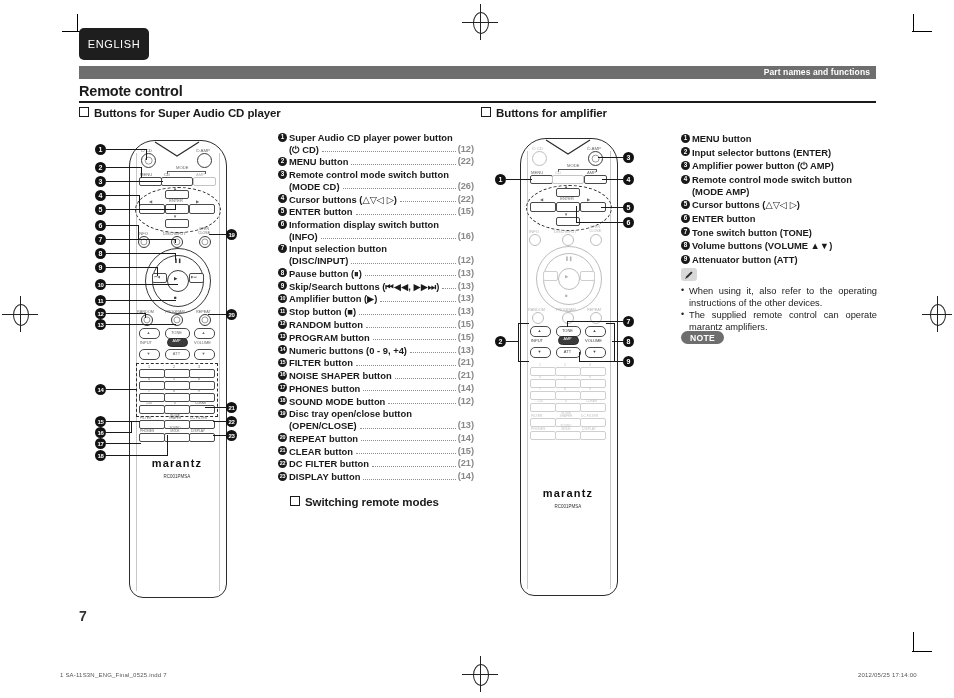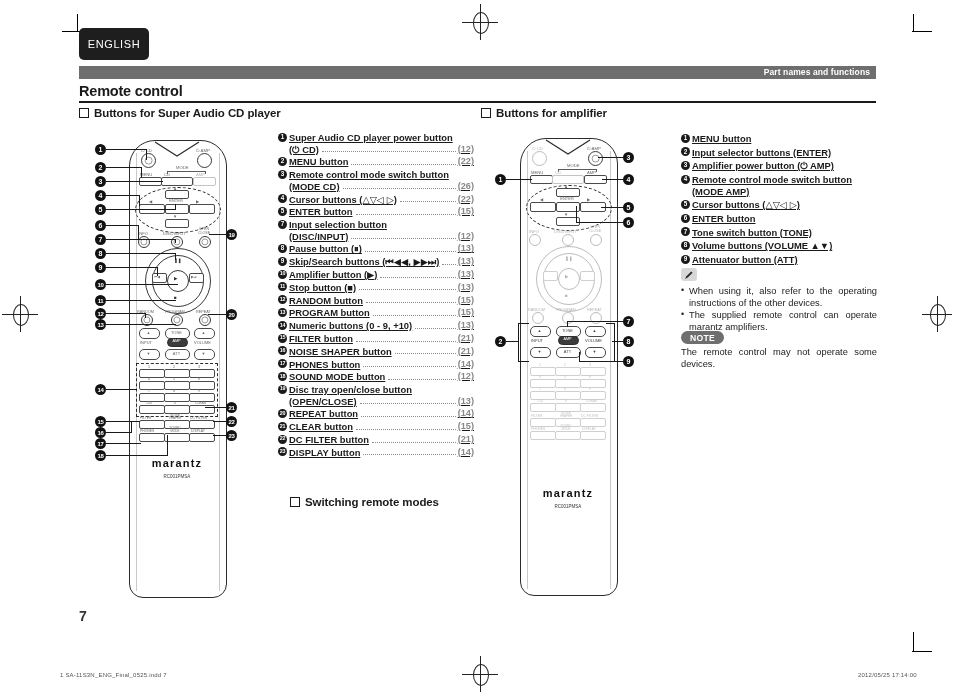--- a/index.html
+++ b/index.html
@@ -40,27 +40,27 @@
   
   .sec-title{
     position:absolute;left:79px;top:83px;width:797px;
     font-size:14.5px;font-weight:bold;letter-spacing:-.2px;
     padding-bottom:3px;
   }
   .sec-rule{position:absolute;left:79px;top:101px;width:797px;height:2px;background:#1a1a1a;}
 
   
   .sub-head{position:absolute;font-size:11.5px;font-weight:bold;letter-spacing:-.1px;
-    display:flex;align-items:center;gap:5px;}
+    display:flex;align-items:flex-start;gap:5px;}
   .sq{display:inline-block;width:8px;height:8px;border:1.6px solid #1a1a1a;position:relative;top:0px;}
   .sq::after{content:"";position:absolute;left:1.5px;top:-3px;width:5px;height:2px;background:#fff;}
 
   
   .blist{position:absolute;font-size:9.4px;line-height:11.6px;}
-  .blist .row{position:relative;padding-left:11px;margin-bottom:1.2px;text-decoration:underline;}
+  .blist .row{position:relative;padding-left:11px;margin-bottom:1.2px;}
   .blist .num{
     position:absolute;left:0;top:0.6px;width:9px;height:9px;border-radius:50%;
     background:#1a1a1a;color:#fff;font-size:6.3px;font-weight:bold;
     display:flex;align-items:center;justify-content:center;line-height:1;
   }
   .blist .num.wide{font-size:5.4px;letter-spacing:-.3px;}
   .blist .lbl{font-weight:bold;}
   .blist .lead{
     flex:1;border-bottom:1.4px dotted #8d8d8d;margin:0 2px 3px 3px;min-width:6px;
   }
@@ -469,20 +469,31 @@
 
     <div class="row">
       <div class="num">5</div>
       <div class="line1">
           <span class="lbl">ENTER button</span>
           <span class="lead"></span>
           <span class="pg">(15)</span>
         </div>
     </div>
 
+    <div class="row">
+      <div class="num">6</div>
+      <div class="line1">
+          <span class="lbl">Information display switch button</span>
+        </div>
+      <div class="line2">
+          <span class="lbl">(INFO)</span>
+          <span class="lead"></span>
+          <span class="pg">(16)</span>
+        </div>
+    </div>
 
     <div class="row">
       <div class="num">7</div>
       <div class="line1">
           <span class="lbl">Input selection button</span>
         </div>
       <div class="line2">
           <span class="lbl">(DISC/INPUT)</span>
           <span class="lead"></span>
           <span class="pg">(12)</span>
@@ -539,21 +550,21 @@
       <div class="line1">
           <span class="lbl">PROGRAM button</span>
           <span class="lead"></span>
           <span class="pg">(15)</span>
         </div>
     </div>
 
     <div class="row">
       <div class="num wide">14</div>
       <div class="line1">
-          <span class="lbl">Numeric buttons (0 - 9, +10)</span>
+          <span class="lbl">Numeric buttons (0 - 9, +4)</span>
           <span class="lead"></span>
           <span class="pg">(13)</span>
         </div>
     </div>
 
     <div class="row">
       <div class="num wide">15</div>
       <div class="line1">
           <span class="lbl">FILTER button</span>
           <span class="lead"></span>
@@ -870,20 +881,19 @@
     </svg>
   </div>
   <div class="tiplist" style="left:681px;top:285px;width:196px;">
     <div class="ti">When using it, also refer to the operating instructions of the other devices.</div>
     <div class="ti">The supplied remote control can operate marantz amplifiers.</div>
   </div>
 
   <div class="note-badge" style="left:681px;top:331px;">
     <span>NOTE</span>
   </div>
-  <div class="note-text" style="left:681px;top:346px;width:196px;">The remote control may not operate some devices.</div>
 
   <div class="pagenum">7</div>
 
   <div class="foot" style="left:60px;top:672px;">1 SA-11S3N_ENG_Final_0525.indd   7</div>
   <div class="foot" style="left:858px;top:672px;">2012/05/25   17:14:00</div>
 
 </div>
 
 </body></html>

